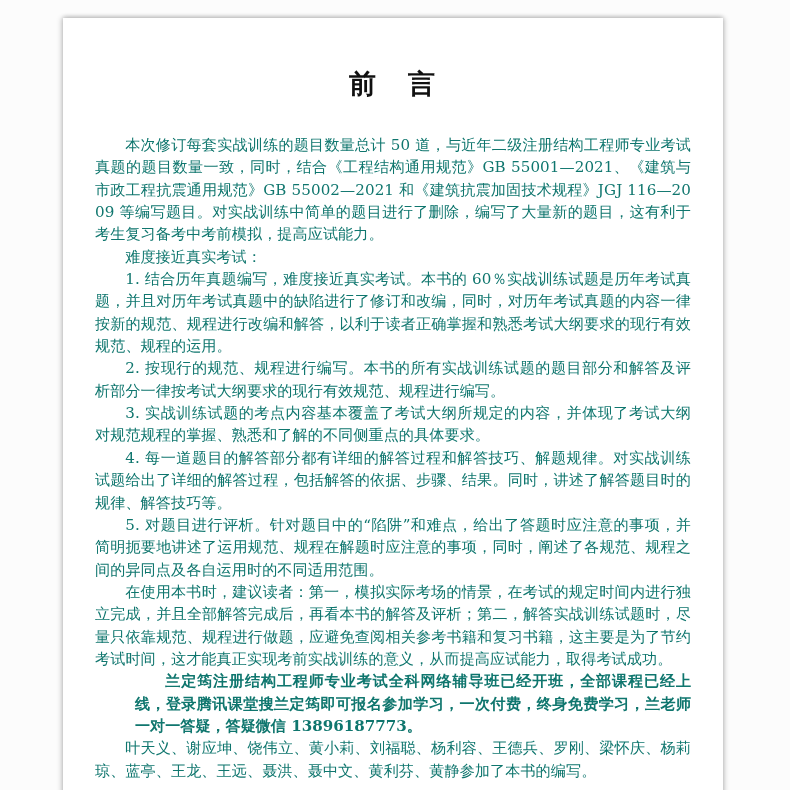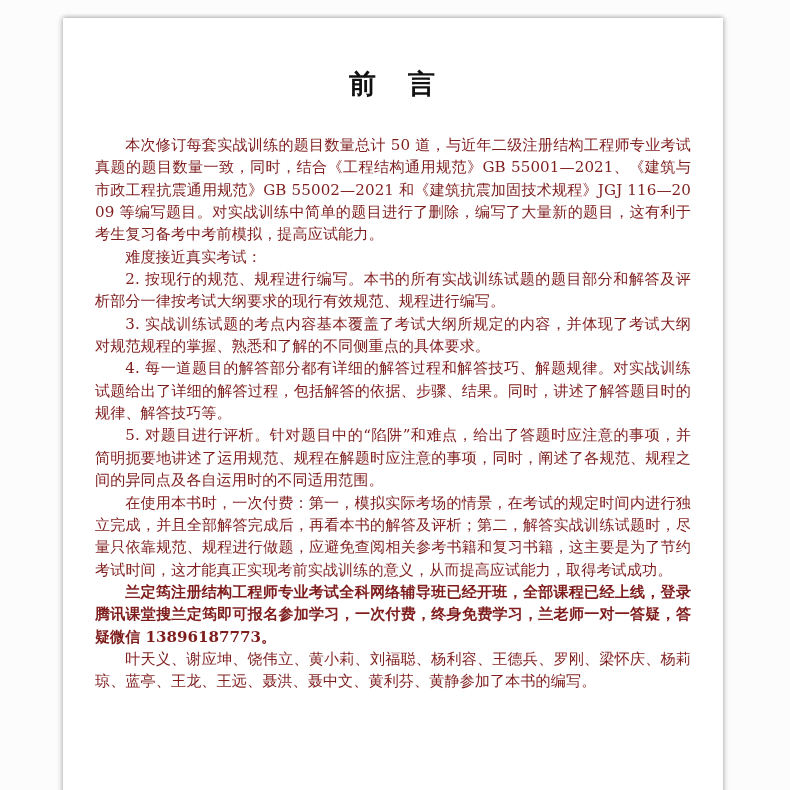--- a/index.html
+++ b/index.html
@@ -59,56 +59,58 @@
   }
 
   .para-block {
     margin-top: 32px;
   }
 
   p.para {
     margin: 0;
     font-size: 15.1px;
     line-height: 22.35px;
-    color: #7f1d1d;
+    color: #0f766e;
     text-align: justify;
     text-justify: inter-character;
     text-indent: 2em;
     font-family: "DejaVu Serif", "Liberation Serif", serif;
     letter-spacing: 0.1px;
     word-break: break-all;
   }
 
   p.para.bold {
     font-weight: bold;
     letter-spacing: 0;
+    margin-left: 40px;
   }
 
   p.para.last-line {
     margin-bottom: 0;
   }
 </style>
 </head>
 <body>
 
 <div class="page-canvas">
   <div class="page-sheet">
     <div class="page-body">
 
       <h1 class="doc-title">
         <span>前</span><span class="title-gap"></span><span>言</span>
       </h1>
 
       <div class="para-block">
         <p class="para">本次修订每套实战训练的题目数量总计 50 道，与近年二级注册结构工程师专业考试真题的题目数量一致，同时，结合《工程结构通用规范》GB 55001—2021、《建筑与市政工程抗震通用规范》GB 55002—2021 和《建筑抗震加固技术规程》JGJ 116—2009 等编写题目。对实战训练中简单的题目进行了删除，编写了大量新的题目，这有利于考生复习备考中考前模拟，提高应试能力。</p>
         <p class="para">难度接近真实考试：</p>
+        <p class="para">1. 结合历年真题编写，难度接近真实考试。本书的 60％实战训练试题是历年考试真题，并且对历年考试真题中的缺陷进行了修订和改编，同时，对历年考试真题的内容一律按新的规范、规程进行改编和解答，以利于读者正确掌握和熟悉考试大纲要求的现行有效规范、规程的运用。</p>
         <p class="para">2. 按现行的规范、规程进行编写。本书的所有实战训练试题的题目部分和解答及评析部分一律按考试大纲要求的现行有效规范、规程进行编写。</p>
         <p class="para">3. 实战训练试题的考点内容基本覆盖了考试大纲所规定的内容，并体现了考试大纲对规范规程的掌握、熟悉和了解的不同侧重点的具体要求。</p>
         <p class="para">4. 每一道题目的解答部分都有详细的解答过程和解答技巧、解题规律。对实战训练试题给出了详细的解答过程，包括解答的依据、步骤、结果。同时，讲述了解答题目时的规律、解答技巧等。</p>
         <p class="para">5. 对题目进行评析。针对题目中的“陷阱”和难点，给出了答题时应注意的事项，并简明扼要地讲述了运用规范、规程在解题时应注意的事项，同时，阐述了各规范、规程之间的异同点及各自运用时的不同适用范围。</p>
-        <p class="para">在使用本书时，一次付费：第一，模拟实际考场的情景，在考试的规定时间内进行独立完成，并且全部解答完成后，再看本书的解答及评析；第二，解答实战训练试题时，尽量只依靠规范、规程进行做题，应避免查阅相关参考书籍和复习书籍，这主要是为了节约考试时间，这才能真正实现考前实战训练的意义，从而提高应试能力，取得考试成功。</p>
+        <p class="para">在使用本书时，建议读者：第一，模拟实际考场的情景，在考试的规定时间内进行独立完成，并且全部解答完成后，再看本书的解答及评析；第二，解答实战训练试题时，尽量只依靠规范、规程进行做题，应避免查阅相关参考书籍和复习书籍，这主要是为了节约考试时间，这才能真正实现考前实战训练的意义，从而提高应试能力，取得考试成功。</p>
         <p class="para bold">兰定筠注册结构工程师专业考试全科网络辅导班已经开班，全部课程已经上线，登录腾讯课堂搜兰定筠即可报名参加学习，一次付费，终身免费学习，兰老师一对一答疑，答疑微信 13896187773。</p>
         <p class="para last-line">叶天义、谢应坤、饶伟立、黄小莉、刘福聪、杨利容、王德兵、罗刚、梁怀庆、杨莉琼、蓝亭、王龙、王远、聂洪、聂中文、黄利芬、黄静参加了本书的编写。</p>
       </div>
 
     </div>
   </div>
 </div>
 
 </body></html>

